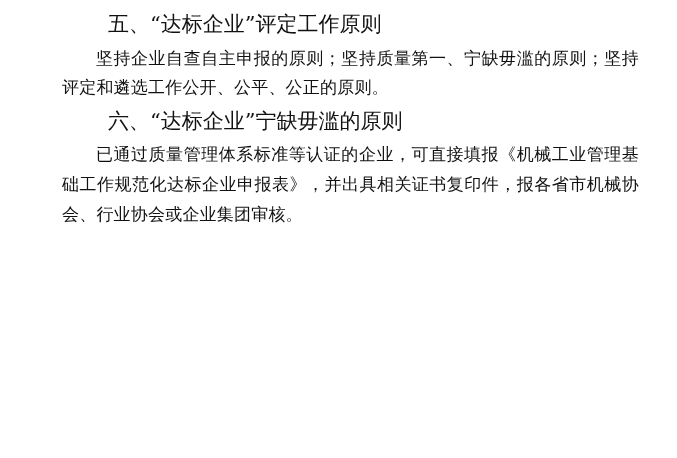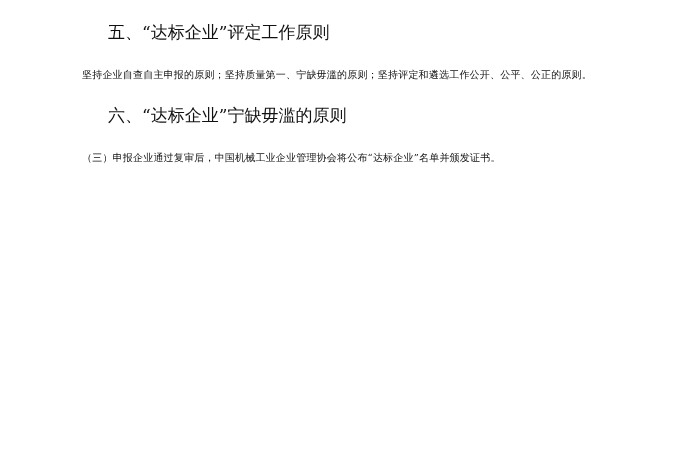--- a/index.html
+++ b/index.html
@@ -15,39 +15,39 @@
     overflow: hidden;
   }
   .page {
     position: relative;
     width: 677px;
     height: 458px;
     box-sizing: border-box;
     padding: 6px 38px 0 62px;
   }
   .para {
-    font-size: 10px;
+    font-size: 17px;
     line-height: 29.6px;
     text-align: justify;
     text-justify: inter-ideograph;
     letter-spacing: 0.2px;
     margin: 0;
     white-space: pre-wrap;
   }
   .indent {
     text-indent: 2em;
   }
   .heading {
     text-indent: 2em;
-    font-size: 17px;
+    font-size: 21px;
     line-height: 29.6px;
-    margin: 12px;
+    margin: 4px;
   }
 </style>
 </head>
 <body>
 
 <div class="page">
   <p class="heading">五、“达标企业”评定工作原则</p>
   <p class="para indent">坚持企业自查自主申报的原则；坚持质量第一、宁缺毋滥的原则；坚持评定和遴选工作公开、公平、公正的原则。</p>
   <p class="heading">六、“达标企业”宁缺毋滥的原则</p>
-  <p class="para indent">（三）申报企业通过复审后，中国机械工业企业管理协会将公布“达标企业”名单并颁发证书。</p>
+  <p class="para indent">已通过质量管理体系标准等认证的企业，可直接填报《机械工业管理基础工作规范化达标企业申报表》，并出具相关证书复印件，报各省市机械协会、行业协会或企业集团审核。</p>
 </div>
 
 </body></html>

